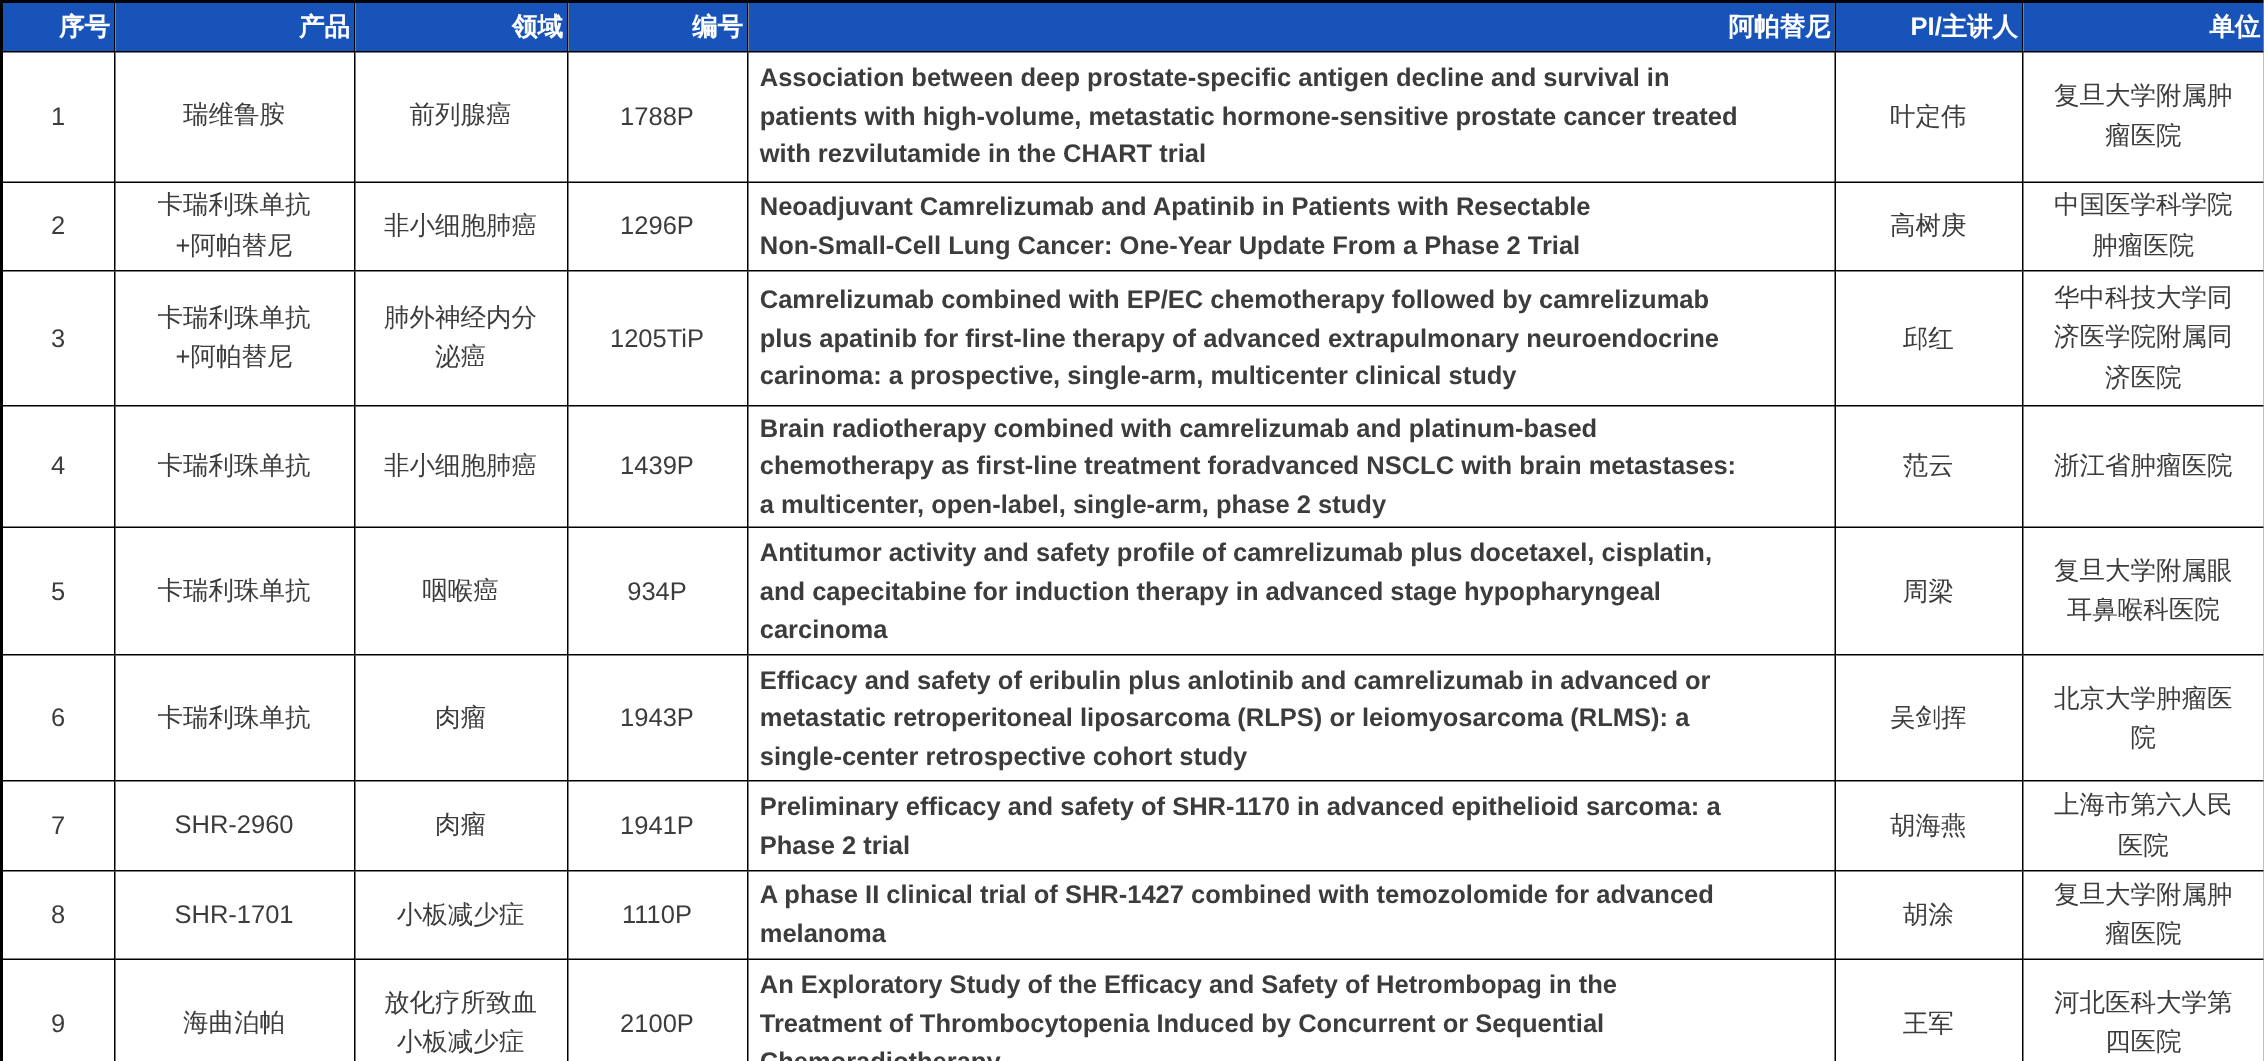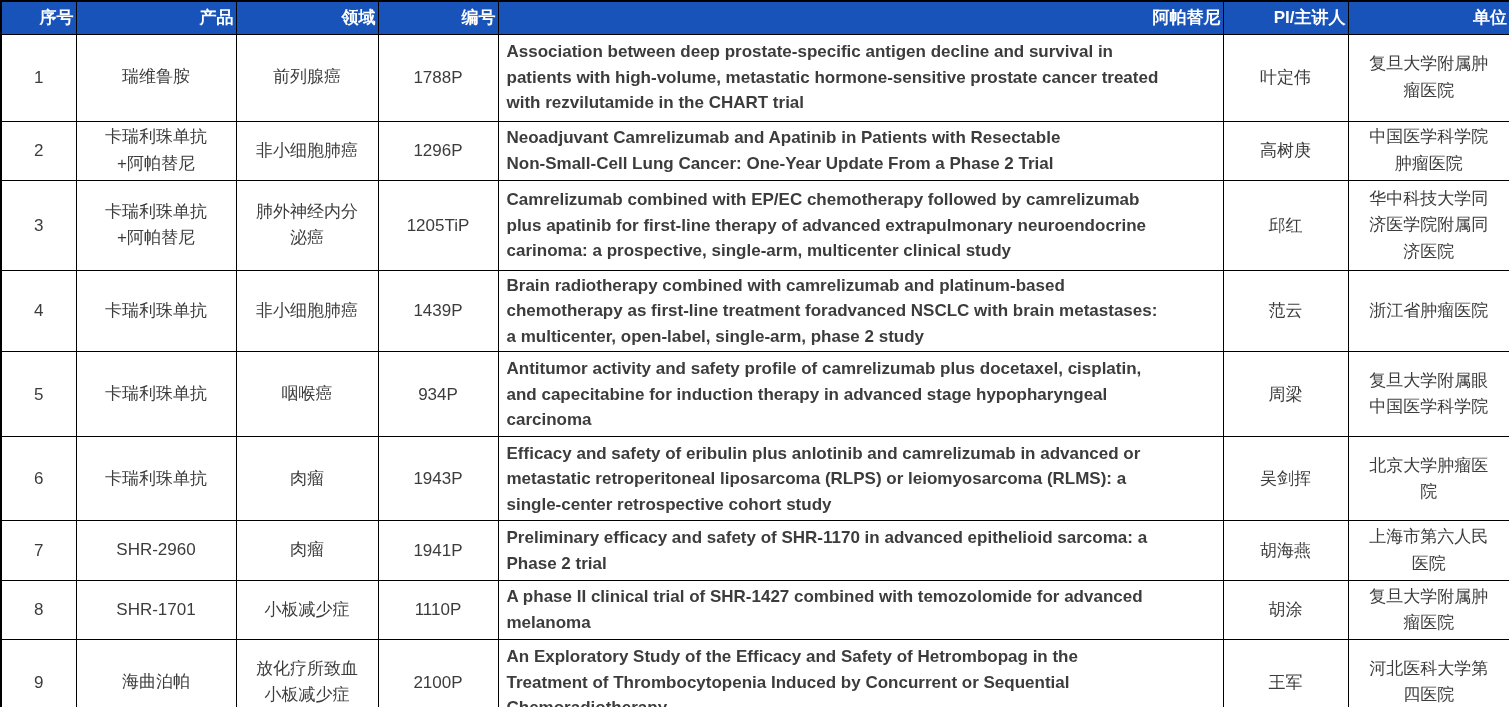--- a/index.html
+++ b/index.html
@@ -95,21 +95,21 @@
     <tr class="r4">
       <td class="c-seq">5</td>
       <td class="c-prod">卡瑞利珠单抗</td>
       <td class="c-field">咽喉癌</td>
       <td class="c-code">934P</td>
       <td class="c-title">Antitumor activity and safety profile of camrelizumab plus docetaxel, cisplatin,
 and capecitabine for induction therapy in advanced stage hypopharyngeal
 carcinoma</td>
       <td class="c-pi">周梁</td>
       <td class="c-org">复旦大学附属眼
-中国医学科学院</td>
+耳鼻喉科医院</td>
     </tr>
     <tr class="r5">
       <td class="c-seq">6</td>
       <td class="c-prod">卡瑞利珠单抗</td>
       <td class="c-field">肉瘤</td>
       <td class="c-code">1943P</td>
       <td class="c-title">Efficacy and safety of eribulin plus anlotinib and camrelizumab in advanced or
 metastatic retroperitoneal liposarcoma (RLPS) or leiomyosarcoma (RLMS): a
 single-center retrospective cohort study</td>
       <td class="c-pi">吴剑挥</td>

